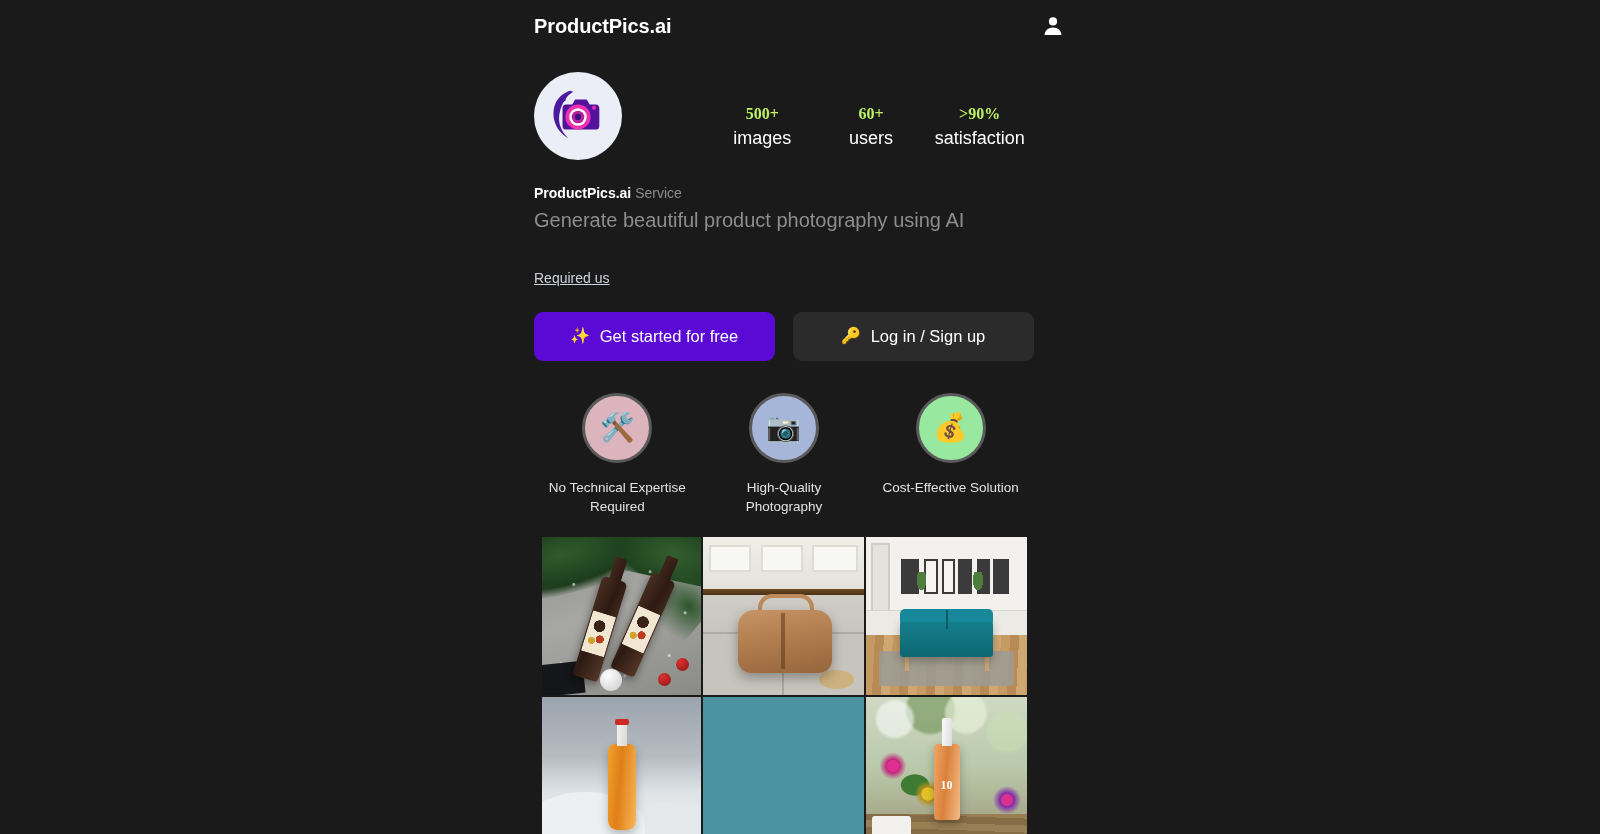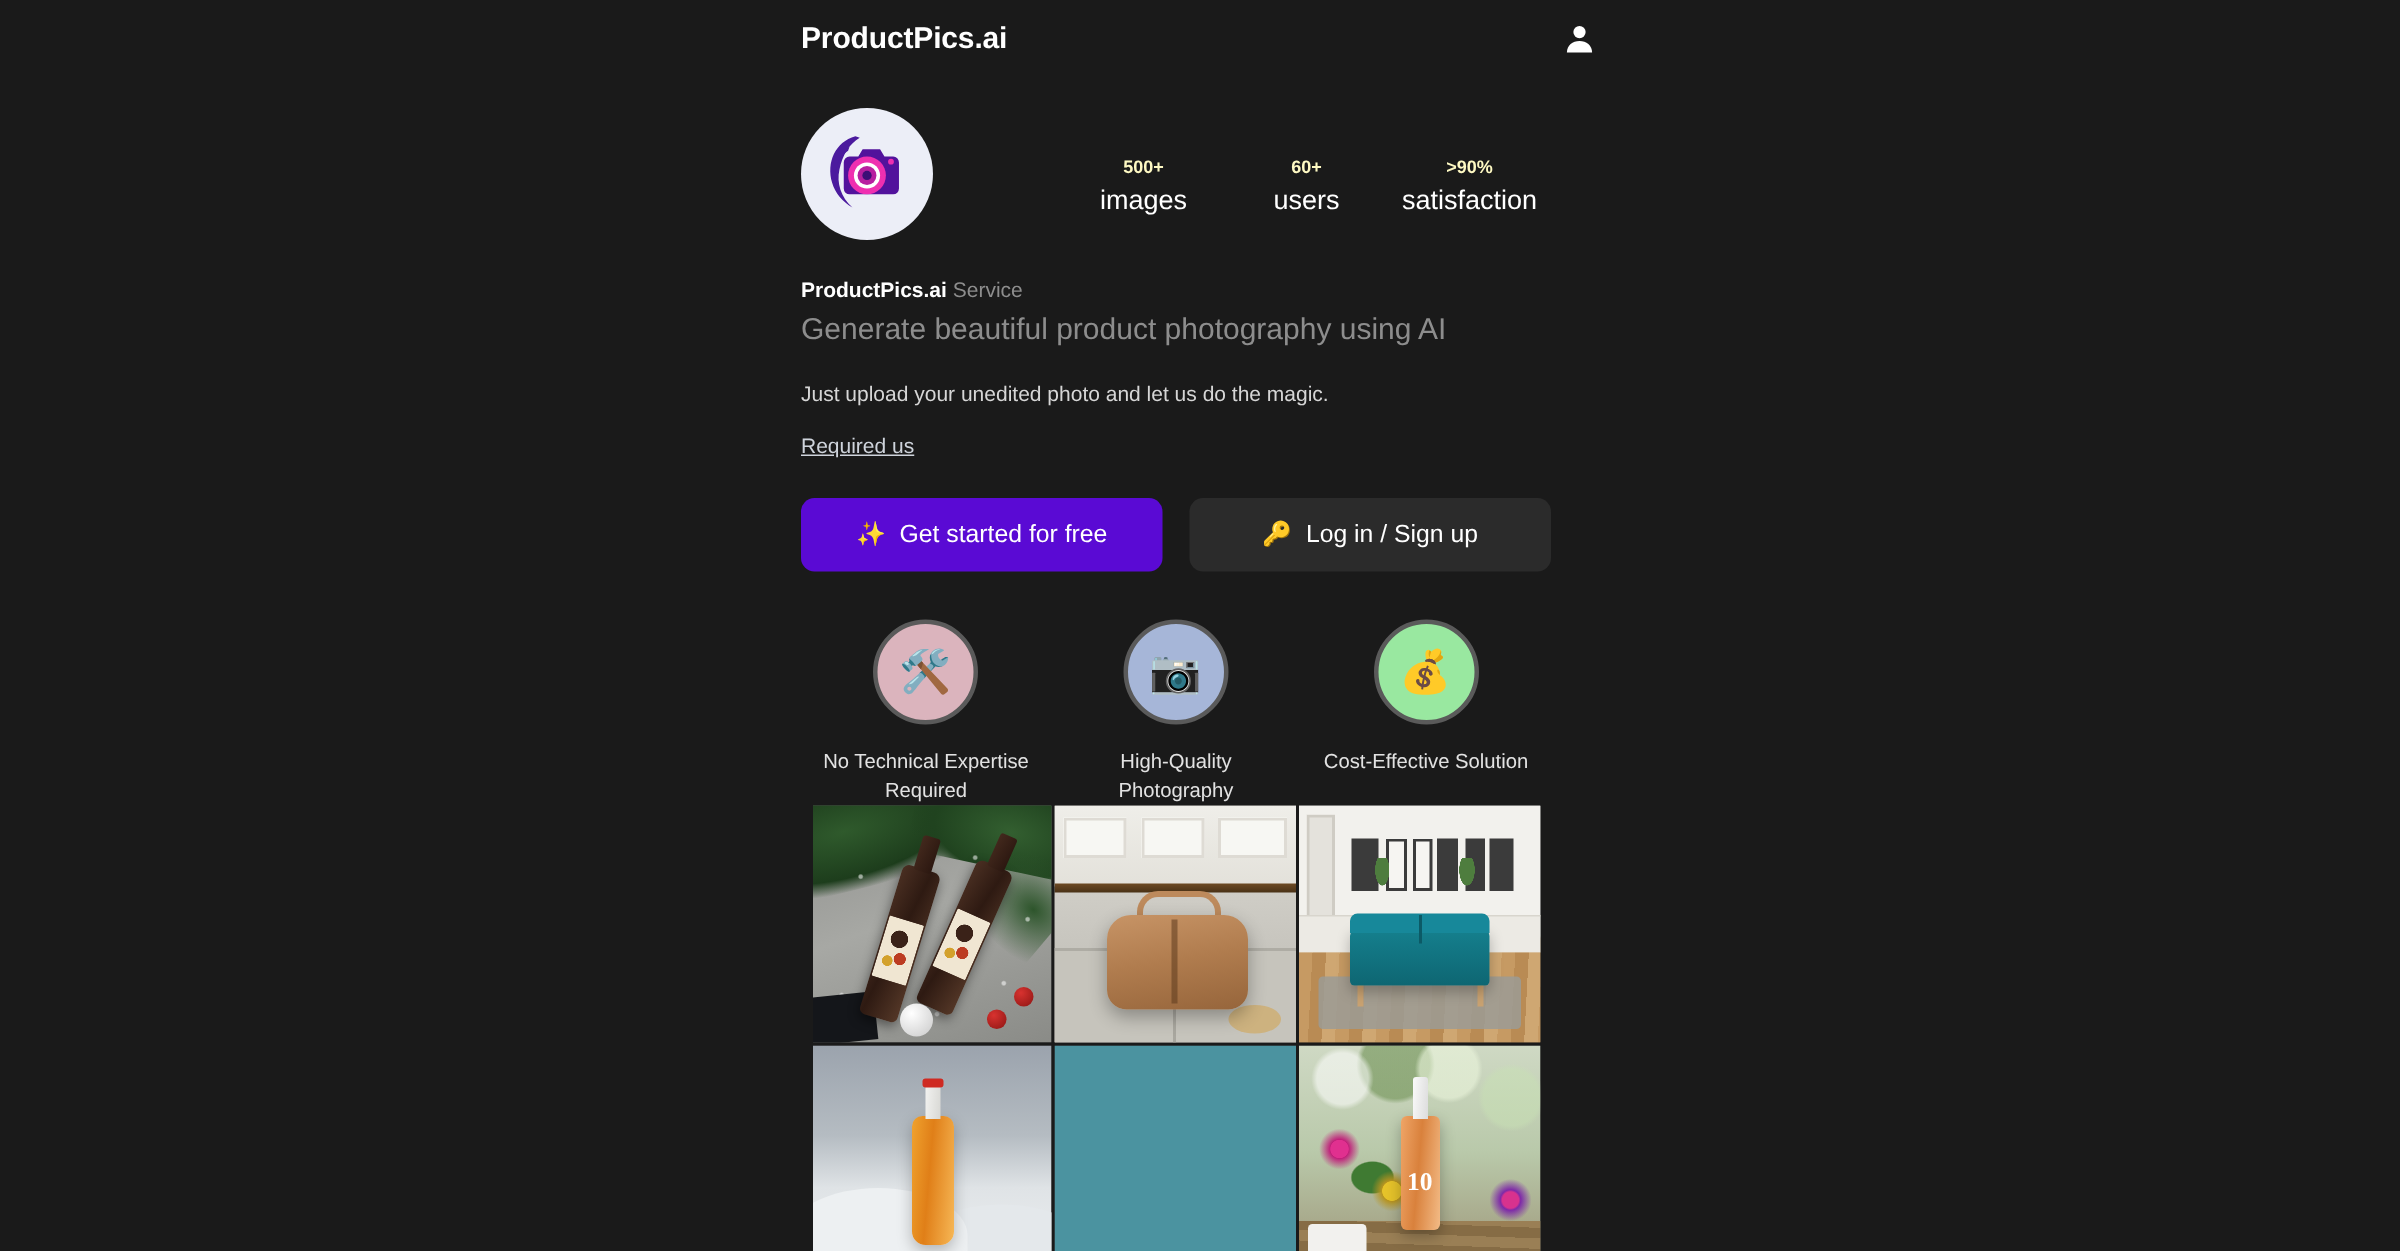--- a/index.html
+++ b/index.html
@@ -86,24 +86,25 @@
     margin-left: 86px;
     margin-top: 32px;
     gap: 0;
   }
   .stat {
     flex: 1 1 0;
     text-align: center;
     line-height: 1.25;
   }
   .stat-value {
-    color: #fef9c3;
-    font-size: 12px;
+    color: #bef264;
+    font-size: 16px;
     font-weight: bold;
     display: block;
+    font-family: Liberation Serif, serif;
   }
   .stat-label {
     color: #ffffff;
     font-size: 18px;
     display: block;
     margin-top: 3px;
   }
 
   
   .title-line {
@@ -382,21 +383,21 @@
     width:26px; height:76px; border-radius:4px;
     background: linear-gradient(95deg,#efa567 0%,#d9813c 45%,#f3bb86 100%);
     box-shadow: 0 4px 10px rgba(0,0,0,.28);
   }
   .sc-serum .btl::before {
     content:""; position:absolute; left:8px; top:-26px; width:10px; height:28px;
     background: linear-gradient(95deg,#fafafa,#dcdcdc); border-radius:2px 2px 0 0;
   }
   .sc-serum .btl .num {
     position:absolute; left:0; right:0; top:44%; text-align:center;
-    color:#fff; font-size:17px; font-weight:bold; font-family:"Liberation Serif",serif;
+    color:#fff; font-size:12px; font-weight:bold; font-family:"Liberation Serif",serif;
   }
 </style>
 </head>
 <body>
 
 <div id="app">
 
   <div class="header">
     <div class="brand-title">ProductPics.ai</div>
     <button class="avatar-btn">
@@ -445,21 +446,20 @@
     </div>
 
     
     <div class="title-line">
       <span class="title-strong">ProductPics.ai</span><span>&nbsp;</span><span class="title-muted">Service</span>
     </div>
     <div class="subtitle">Generate beautiful product photography using AI</div>
 
     
     <div class="para">
-      <div>Just upload your unedited photo and let us do the magic.</div>
     </div>
 
     <a class="contact-link">Required us</a>
 
     
     <div class="btn-row">
       <button class="btn btn-primary">
         <span class="emoji">✨</span>
         <span>Get started for free</span>
       </button>

